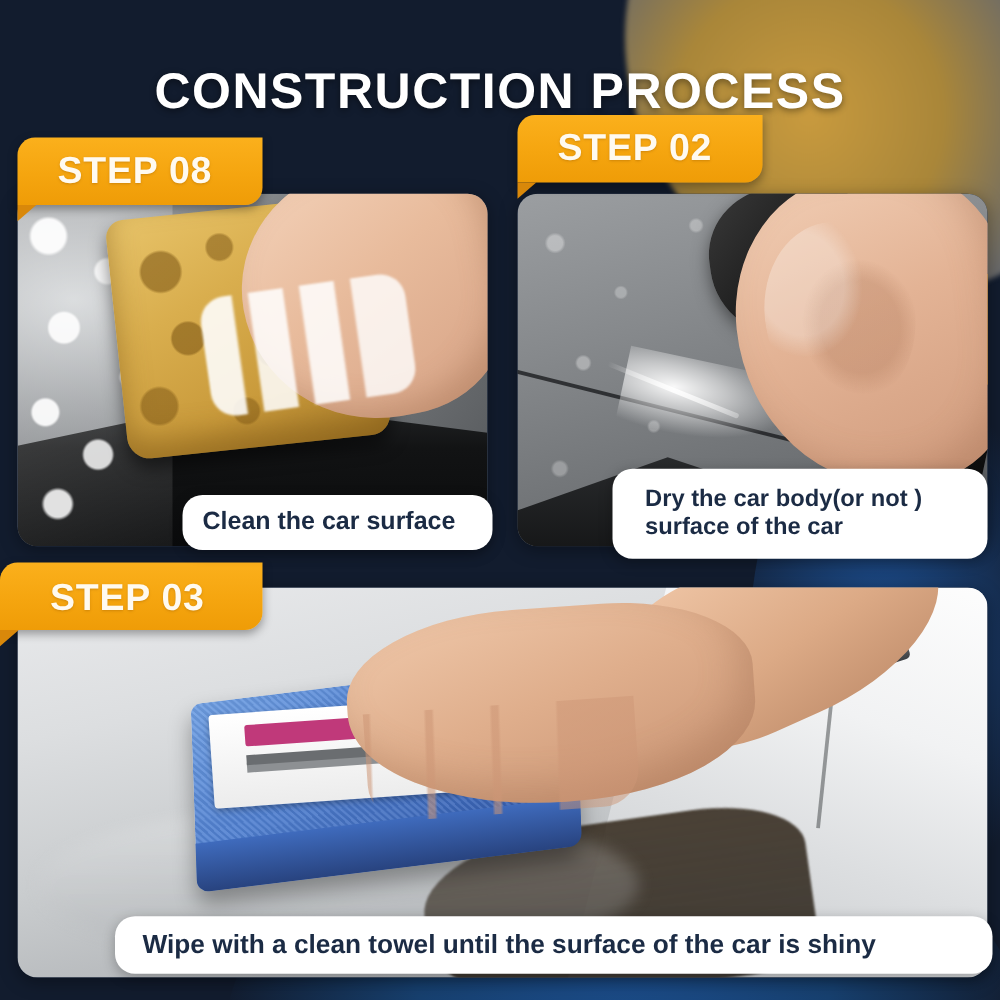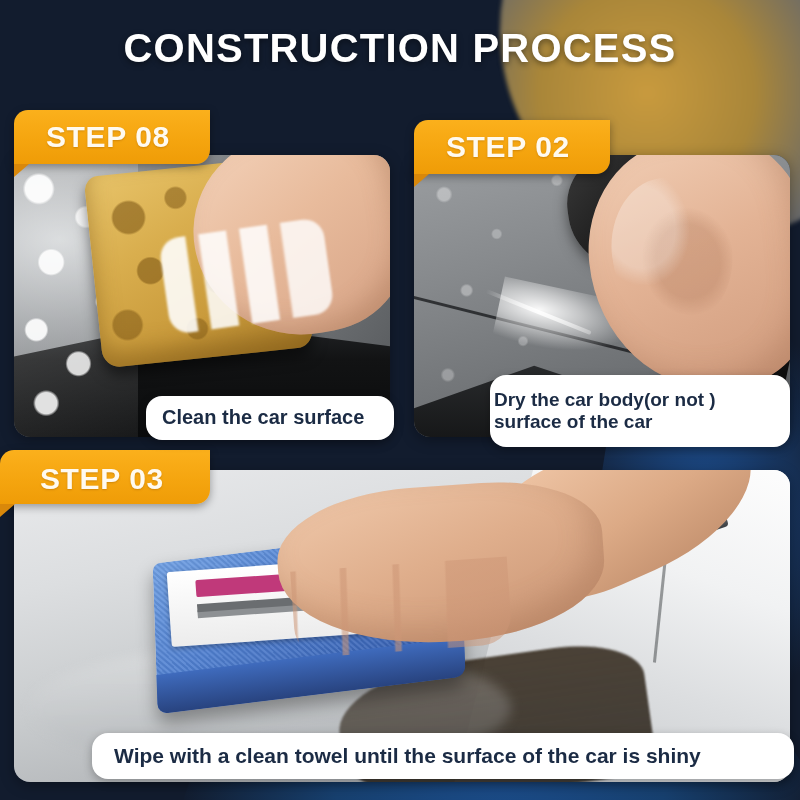--- a/index.html
+++ b/index.html
@@ -39,21 +39,21 @@
     right:-60px; top:300px;
     width:260px; height:420px;
     border-radius:50%;
     background:radial-gradient(ellipse at 40% 50%, #1d4f91 0%, rgba(18,28,46,0) 70%);
   }
 
   
   .title-bar {
     position:absolute; left:0; top:0;
     width:800px; height:96px;
-    display:flex; align-items:center; justify-content:center;
+    display:flex; align-items:flex-end; justify-content:center;
     z-index:6;
   }
   .title {
     color:#ffffff;
     font-size:40px;
     font-weight:bold;
     letter-spacing:1.2px;
     text-transform:uppercase;
     text-shadow:0 2px 6px rgba(0,0,0,.45);
     white-space:nowrap;
@@ -94,21 +94,21 @@
   }
   .badge::after {
     content:"";
     position:absolute;
     left:0; bottom:-13px;
     width:0; height:0;
     border-left:15px solid #d9880a;
     border-bottom:13px solid transparent;
   }
   #badge-01 { left:14px;  top:110px; }
-  #badge-02 { left:414px; top:120px;justify-content:center; }
+  #badge-02 { left:414px; top:92px;justify-content:center; }
   #badge-03 { left:0px;   top:450px; padding:4px 46px 0 40px; }
 
   
   .caption {
     position:absolute;
     z-index:8;
     background:#ffffff;
     border-radius:16px;
     box-shadow:0 3px 10px rgba(0,0,0,.28);
     color:#1b2b44;
@@ -118,21 +118,21 @@
   }
   #caption-01 {
     left:146px; top:396px;
     width:248px; height:44px;
     padding:0 16px;
     font-size:20px;
   }
   #caption-02 {
     left:490px; top:375px;
     width:300px; height:72px;
-    padding:6px 4px;
+    padding:6px 26px;
     font-size:19px;
   }
   #caption-03 {
     left:92px; top:733px;
     width:702px; height:46px;
     padding:12px 22px;
     font-size:21px;
     font-weight:600;
   }
   #caption-03 .cap-line { white-space:nowrap; }

